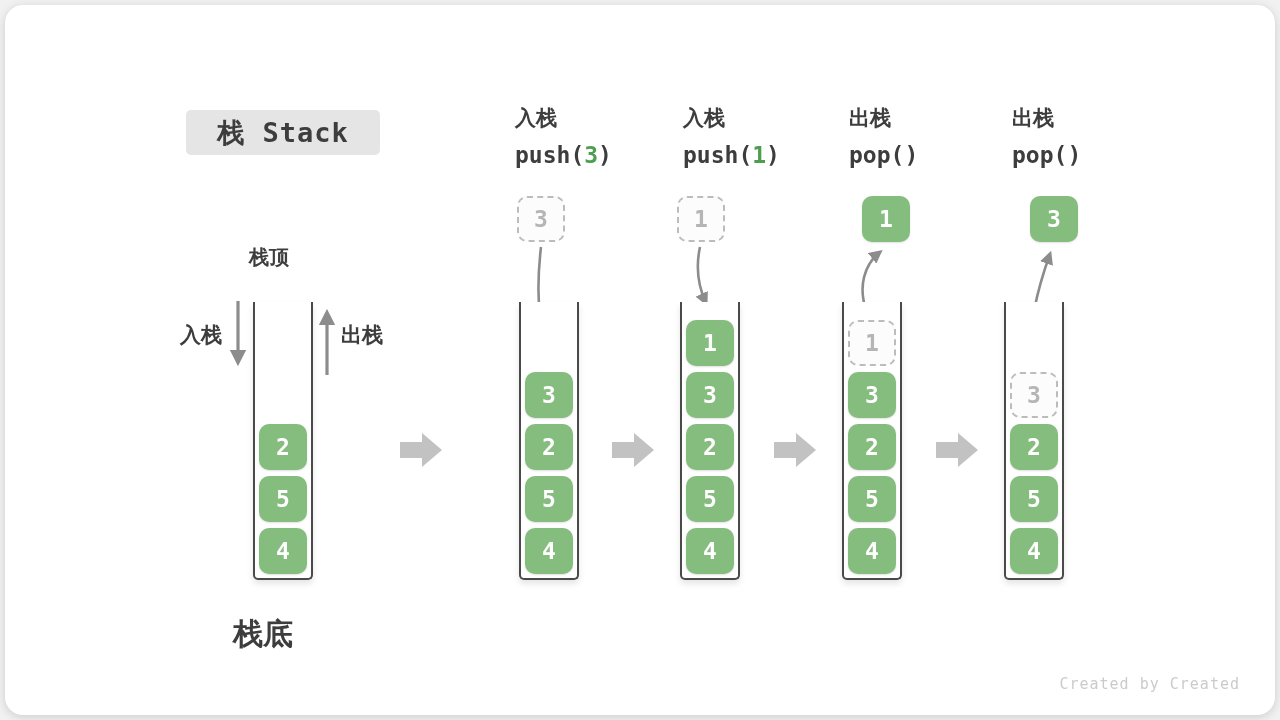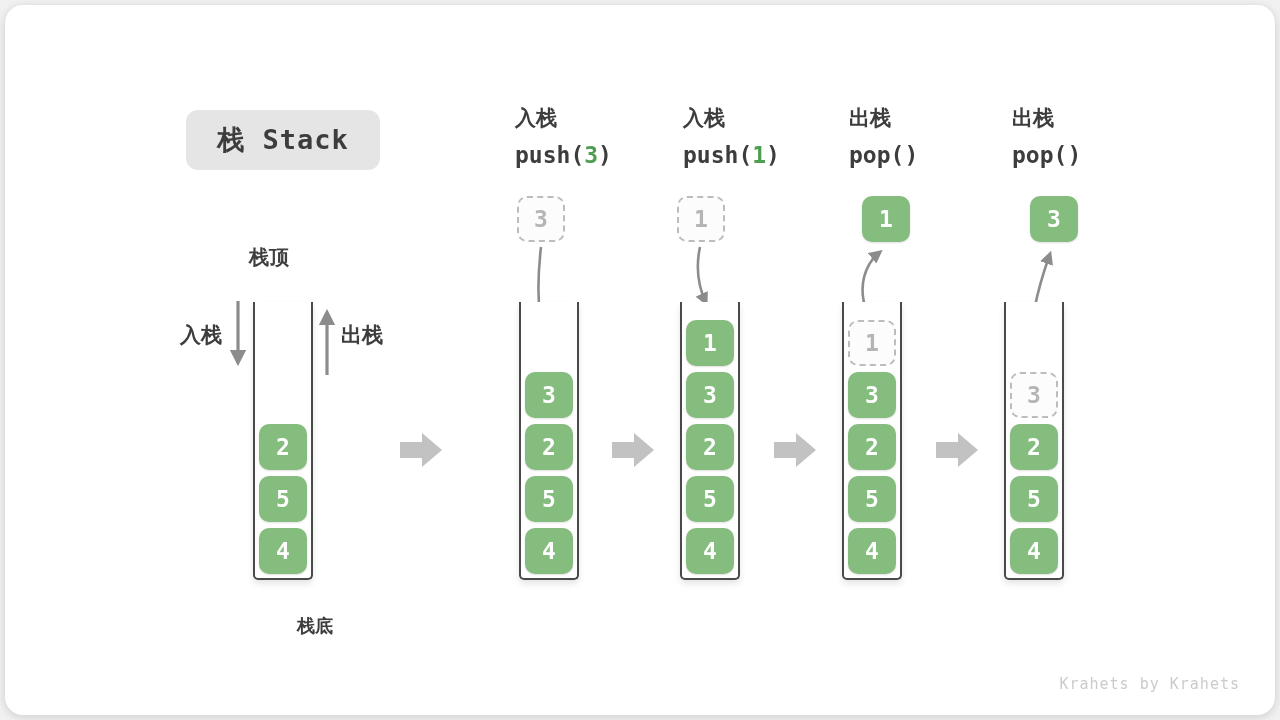--- a/index.html
+++ b/index.html
@@ -8,29 +8,29 @@
     background:#f1f1f1;
     font-family:"Liberation Sans",sans-serif;
   }
   .card{
     position:absolute;left:5px;top:5px;width:1270px;height:710px;
     background:#ffffff;border-radius:18px;
     box-shadow:0 2px 10px rgba(0,0,0,.15);
   }
   .abs{position:absolute;box-sizing:border-box}
   .title-box{
-    left:186px;top:110px;width:194px;height:60px;
-    background:var(--title-bg,#e5e5e5);border-radius:12px;
+    left:186px;top:110px;width:194px;height:45px;
+    background:var(--title-bg,#e5e5e5);border-radius:5px;
     display:flex;align-items:center;justify-content:center;
     font-family:"DejaVu Sans Mono",monospace;font-weight:600;font-size:27px;
     color:var(--text-dark,#3d3d3d);letter-spacing:1px;
   }
   .cjk{font-weight:700;color:var(--text-dark,#3d3d3d)}
   .label-top{left:249px;top:244px;width:100px;text-align:left;font-size:20px}
-  .label-bottom{left:233px;top:614px;width:100px;text-align:right;font-size:18px}
+  .label-bottom{left:233px;top:614px;width:100px;text-align:left;font-size:30px}
   .label-push{left:140px;top:321px;width:82px;text-align:right;font-size:21px}
   .label-pop{left:341px;top:321px;width:90px;text-align:left;font-size:21px}
   .stage-header{top:105px}
   .sh-line1{font-size:21px;font-weight:700;color:var(--text-dark,#3d3d3d);line-height:26px}
   .sh-line2{margin-top:10px;font-family:"DejaVu Sans Mono",monospace;font-weight:600;font-size:23px;color:var(--text-dark,#3d3d3d);line-height:28px}
   .sh-arg{color:var(--arg-green,#4e9e50)}
   .stack-container{
     top:302px;height:278px;width:60px;
     border:2px solid var(--container-stroke,#4a4a4a);border-top:none;
     border-radius:0 0 5px 5px;background:#ffffff;
@@ -129,13 +129,13 @@
     <div class="abs cell solid" style="left: 1010px; top: 424px;">2</div>
     <div class="abs cell solid" style="left: 1010px; top: 476px;">5</div>
     <div class="abs cell solid" style="left: 1010px; top: 528px;">4</div>
     <div class="abs cell solid" style="left: 1030px; top: 196px;">3</div>
     <div class="abs stage-header" style="left: 1012px;">
       <div class="sh-line1 cjk">出栈</div>
       <div class="sh-line2"><span>pop(</span><span class="sh-arg"></span><span>)</span></div>
     </div>
   </div>
 
-<div class="abs footer">Krahets by Krahets</div>
+<div class="abs footer">Created by Created</div>
 
 </body></html>

